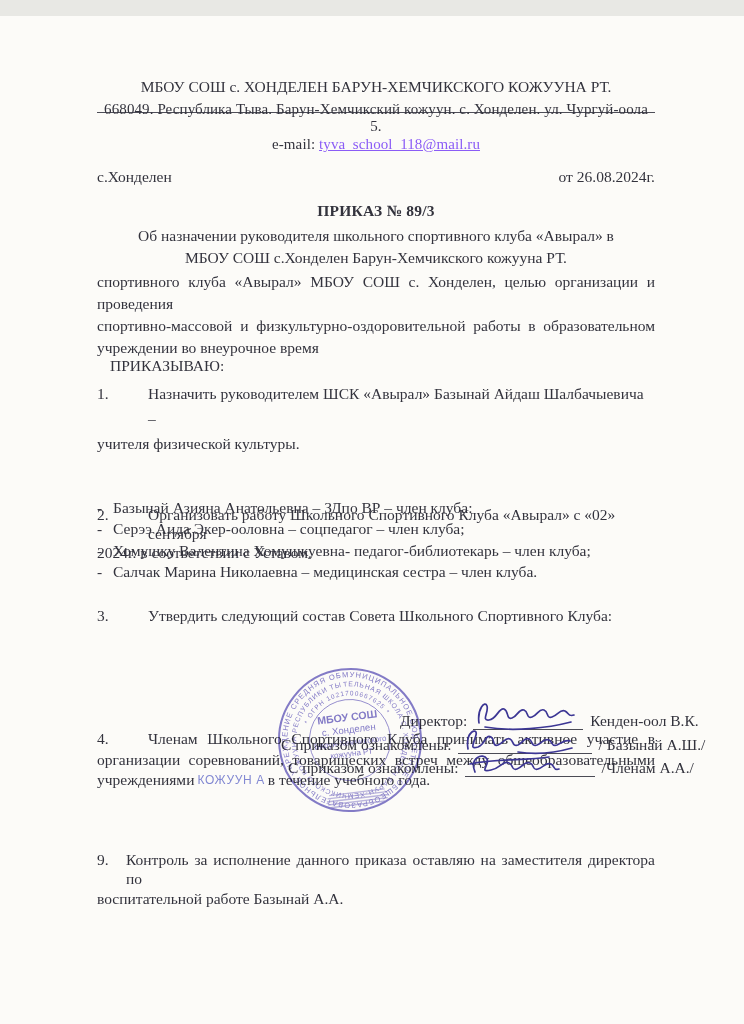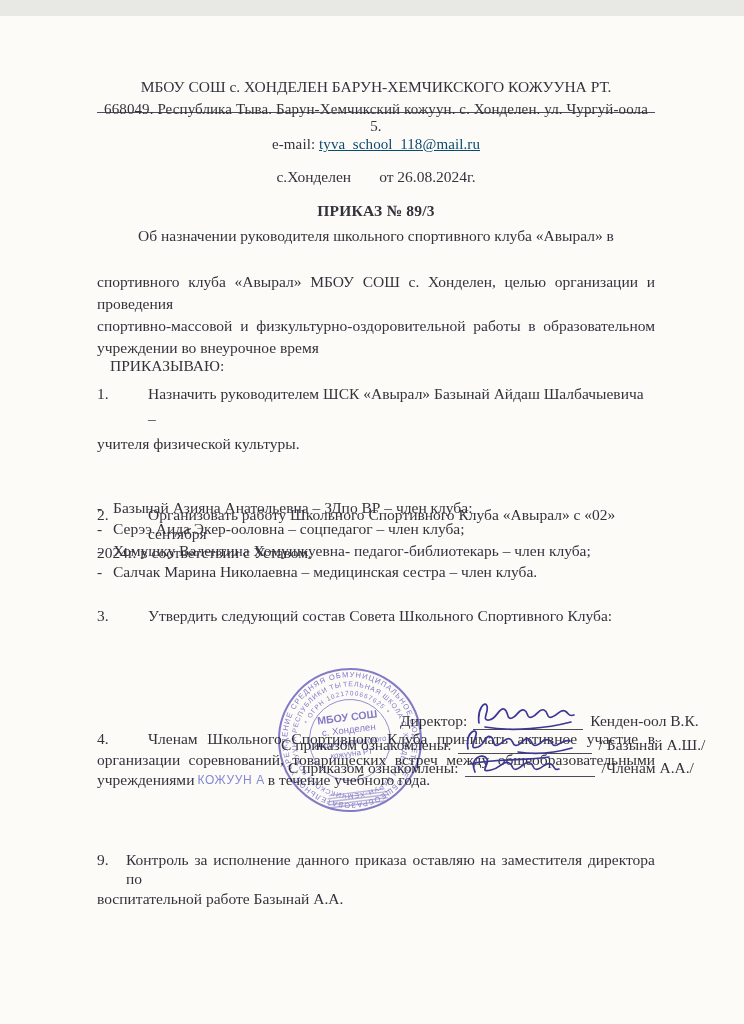--- a/index.html
+++ b/index.html
@@ -11,22 +11,22 @@
     overflow:hidden;
     font-family:"Liberation Serif", serif;
     color:#33333d;
     font-size:15.5px;
   }
   .abs{position:absolute;}
   .center{text-align:center;}
   .content-x{left:97px;width:558px;}
   .rule{border-top:1.3px solid #4e4e58;height:0;}
   .addr{font-size:15px;letter-spacing:.1px;}
-  .email-link{color:#0c4a6e;text-decoration:underline;}
-  .meta-row{display:flex;justify-content:center;gap:28px;}
+  .email-link{color:#8b5cf6;text-decoration:underline;}
+  .meta-row{display:flex;justify-content:space-between;gap:28px;}
   .order-title{font-size:15.5px;letter-spacing:.2px;font-weight:bold;}
   .stretch{text-align:justify;text-align-last:justify;white-space:normal;}
   .indent{text-indent:46px;}
   .para{line-height:22px;}
   .num-line{position:relative;}
   .num{position:absolute;left:0;top:0;}
   .pad50{padding-left:51px;}
   .pad30{padding-left:29px;}
   .pad16{padding-left:16px;}
   .inserted{
@@ -59,20 +59,21 @@
   </div>
 
   <div class="abs content-x meta-row" style="top:152px;">
     <span>с.Хонделен</span>
     <span>от 26.08.2024г.</span>
   </div>
 
   <div class="abs content-x center order-title" style="top:186px;">ПРИКАЗ № 89/3</div>
   <div class="abs content-x center" style="top:209px;line-height:21.5px;">
     <div>Об назначении руководителя школьного спортивного клуба «Авырал» в</div>
+    <div>МБОУ СОШ с.Хонделен Барун-Хемчикского кожууна РТ.</div>
   </div>
 
   <div class="abs content-x para" style="top:255px;">
     <div class="stretch">спортивного клуба «Авырал» МБОУ СОШ с. Хонделен, целью организации и проведения</div>
     <div class="stretch">спортивно-массовой и физкультурно-оздоровительной работы в образовательном</div>
     <div>учреждении во внеурочное время</div>
   </div>
 
   <div class="abs content-x" style="top:341px;padding-left:13px;">ПРИКАЗЫВАЮ:</div>
 

